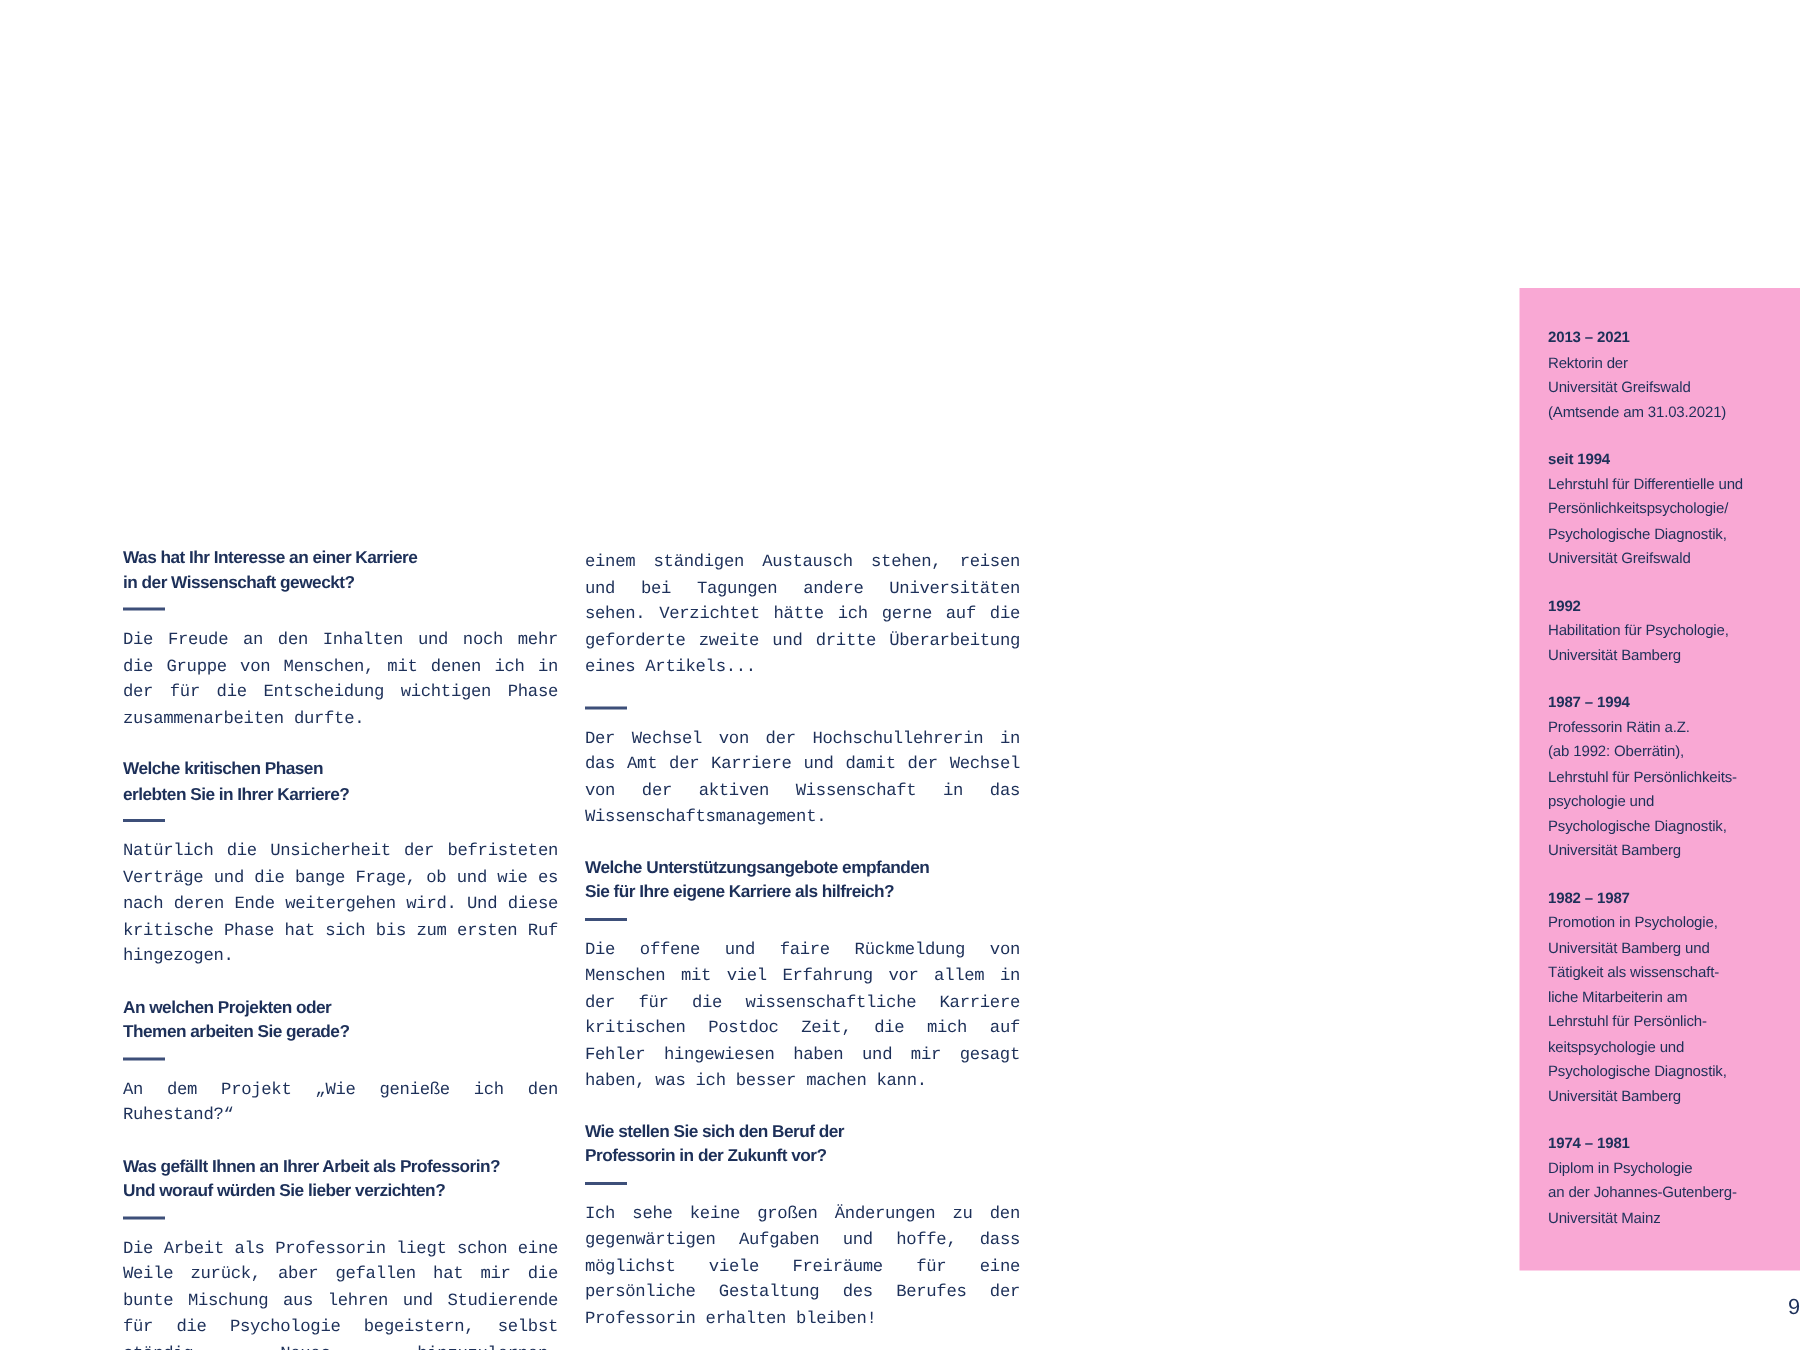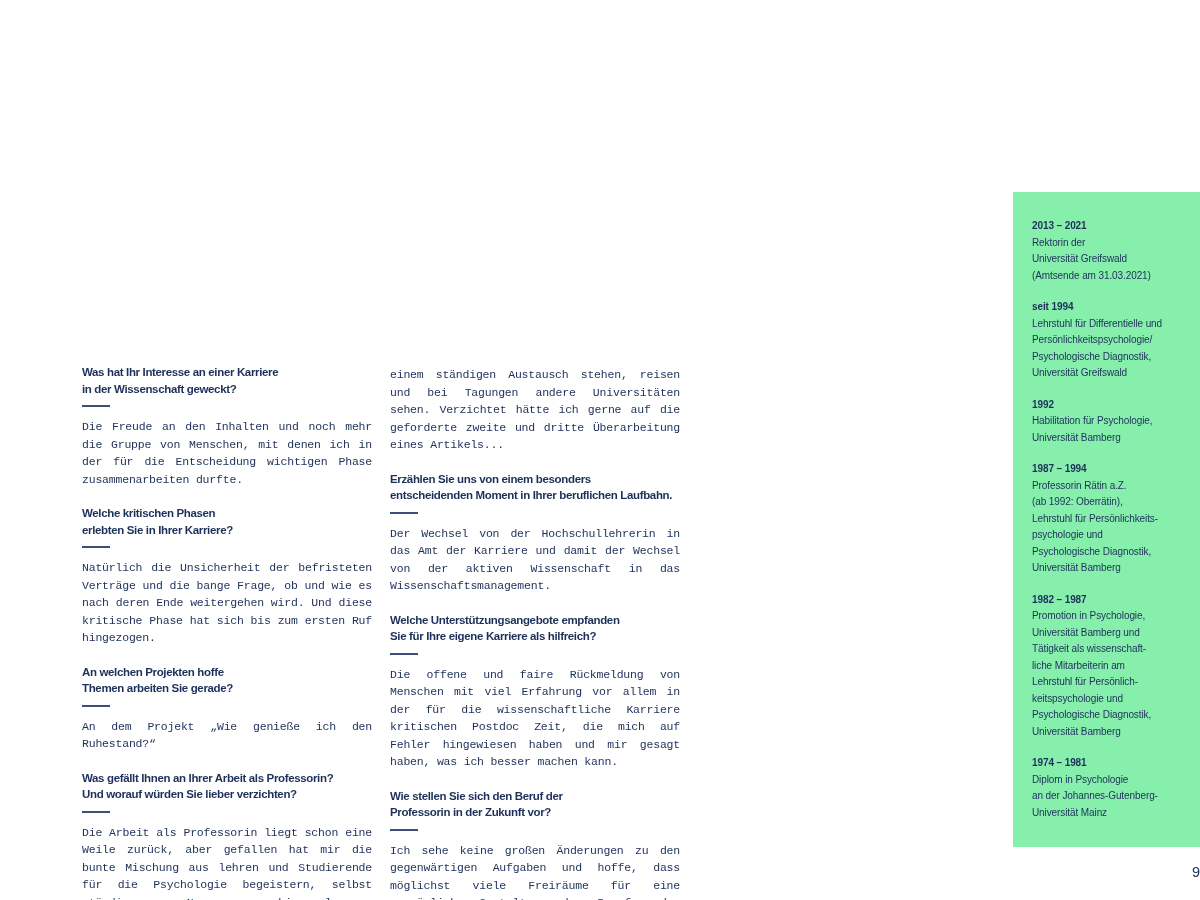--- a/index.html
+++ b/index.html
@@ -59,21 +59,21 @@
     margin: 8px 0 11px 0;
   }
 
   
   .sidebar {
     position: absolute;
     left: 1013px;
     top: 192px;
     width: 187px;
     height: 655px;
-    background: #86efac;
+    background: #f9a8d4;
     box-sizing: border-box;
     padding: 26px 6px 18px 19px;
   }
   .cv-entry { margin: 0 0 15px 0; }
   .cv-entry:last-child { margin-bottom: 0; }
   .cv-period {
     font-weight: bold;
     font-size: 10px;
     line-height: 16.5px;
     letter-spacing: -0.1px;
@@ -106,36 +106,34 @@
     <h3 class="question">Was hat Ihr Interesse an einer Karriere
 in der Wissenschaft geweckt?</h3>
     <hr class="rule">
     <p class="answer">Die Freude an den Inhalten und noch mehr die Gruppe von Menschen, mit denen ich in der für die Entscheidung wichtigen Phase zusammenarbeiten durfte.</p>
 
     <h3 class="question">Welche kritischen Phasen
 erlebten Sie in Ihrer Karriere?</h3>
     <hr class="rule">
     <p class="answer">Natürlich die Unsicherheit der befristeten Verträge und die bange Frage, ob und wie es nach deren Ende weitergehen wird. Und diese kritische Phase hat sich bis zum ersten Ruf hingezogen.</p>
 
-    <h3 class="question">An welchen Projekten hoffe
+    <h3 class="question">An welchen Projekten oder
 Themen arbeiten Sie gerade?</h3>
     <hr class="rule">
     <p class="answer">An dem Projekt „Wie genieße ich den Ruhestand?“</p>
 
     <h3 class="question">Was gefällt Ihnen an Ihrer Arbeit als Professorin?
 Und worauf würden Sie lieber verzichten?</h3>
     <hr class="rule">
     <p class="answer">Die Arbeit als Professorin liegt schon eine Weile zurück, aber gefallen hat mir die bunte Mischung aus lehren und Studierende für die Psychologie begeistern, selbst ständig Neues hinzuzulernen, Forschungsprojekte planen und umsetzen, viele Menschen kennenlernen und mit ihnen in</p>
   </section>
 
   <section class="col col-mid">
     <p class="answer intro">einem ständigen Austausch stehen, reisen und bei Tagungen andere Universitäten sehen. Verzichtet hätte ich gerne auf die geforderte zweite und dritte Überarbeitung eines Artikels...</p>
 
-    <h3 class="question">Erzählen Sie uns von einem besonders
-entscheidenden Moment in Ihrer beruflichen Laufbahn.</h3>
     <hr class="rule">
     <p class="answer">Der Wechsel von der Hochschullehrerin in das Amt der Karriere und damit der Wechsel von der aktiven Wissenschaft in das Wissenschaftsmanagement.</p>
 
     <h3 class="question">Welche Unterstützungsangebote empfanden
 Sie für Ihre eigene Karriere als hilfreich?</h3>
     <hr class="rule">
     <p class="answer">Die offene und faire Rückmeldung von Menschen mit viel Erfahrung vor allem in der für die wissenschaftliche Karriere kritischen Postdoc Zeit, die mich auf Fehler hingewiesen haben und mir gesagt haben, was ich besser machen kann.</p>
 
     <h3 class="question">Wie stellen Sie sich den Beruf der
 Professorin in der Zukunft vor?</h3>

